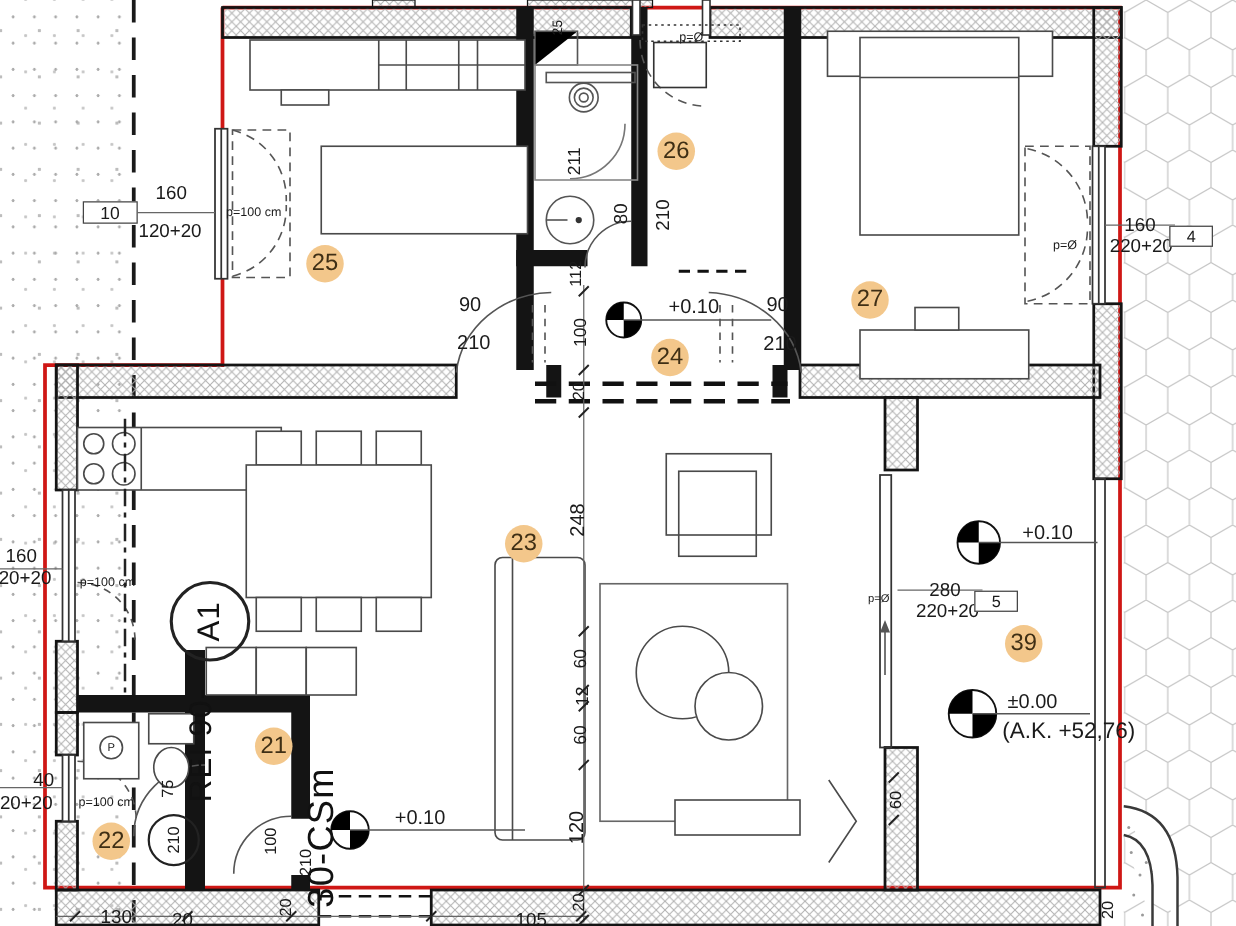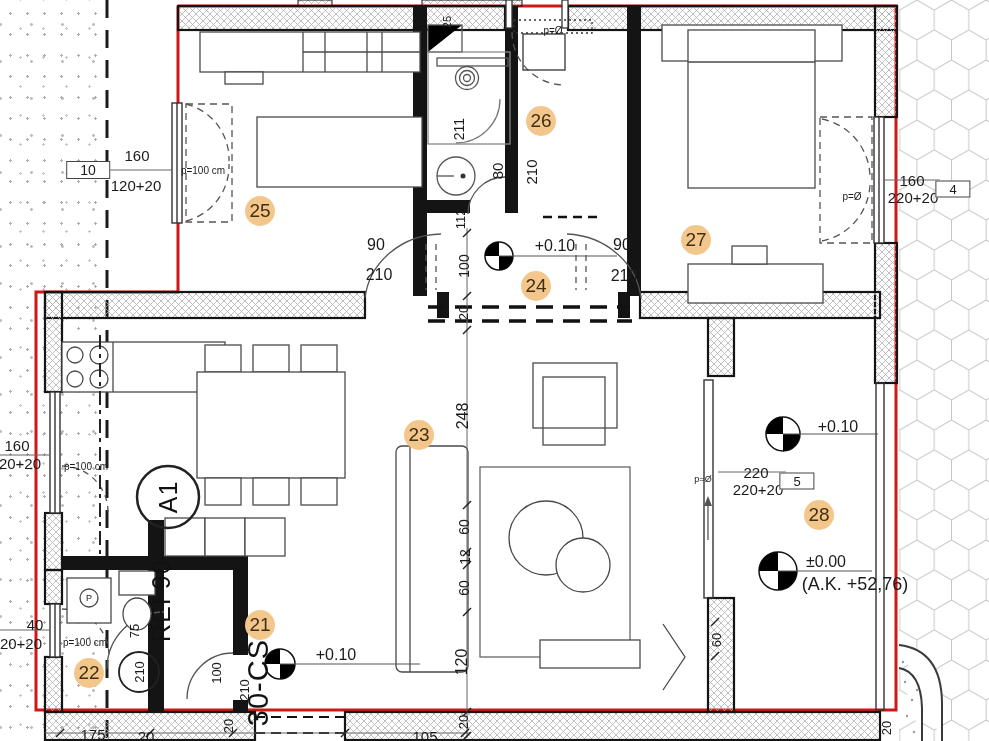--- a/index.html
+++ b/index.html
@@ -316,34 +316,34 @@
       <span class="lbl" style="left: 85px; top: 643px; font-size: 10px;">p=100 cm</span>
       <span class="lbl" style="left: 336px; top: 655px; font-size: 16px;">+0.10</span>
       <span class="lbl rot" style="left: 134px; top: 631px; font-size: 13px;">75</span>
       <span class="lbl rot" style="left: 139px; top: 672px; font-size: 13px;">210</span>
       <span class="lbl rot" style="left: 216px; top: 673px; font-size: 13px;">100</span>
       <span class="lbl rot" style="left: 244px; top: 690px; font-size: 13px;">210</span>
       <span class="lbl rot big" style="left: 161px; top: 596px; font-size: 25px;">REI 90-</span>
       <span class="lbl rot big" style="left: 168px; top: 497px; font-size: 25px;">A1</span>
       <span class="lbl rot big" style="left: 258px; top: 670px; font-size: 29px;">30-CSm</span>
       <span class="lbl" style="left: 838px; top: 427px; font-size: 16px;">+0.10</span>
-      <span class="lbl" style="left: 756px; top: 472px; font-size: 15px;">220</span>
+      <span class="lbl" style="left: 756px; top: 472px; font-size: 15px;">280</span>
       <span class="lbl" style="left: 758px; top: 489px; font-size: 15px;">220+20</span>
       <span class="lbl boxed" style="left: 797px; top: 481px; font-size: 13px;">5</span>
       <span class="lbl" style="left: 703px; top: 479px; font-size: 9px;">p=Ø</span>
       <span class="lbl" style="left: 826px; top: 562px; font-size: 16px;">±0.00</span>
       <span class="lbl" style="left: 855px; top: 584px; font-size: 18px;">(A.K. +52,76)</span>
-      <span class="lbl" style="left: 93px; top: 734px; font-size: 15px;">175</span>
+      <span class="lbl" style="left: 93px; top: 734px; font-size: 15px;">130</span>
       <span class="lbl" style="left: 146px; top: 736px; font-size: 15px;">20</span>
       <span class="lbl" style="left: 425px; top: 736px; font-size: 15px;">105</span>
       <span class="lbl rot" style="left: 228px; top: 726px; font-size: 13px;">20</span>
       <span class="lbl rot" style="left: 886px; top: 728px; font-size: 13px;">20</span>
       <span class="lbl" style="left: 89px; top: 598px; font-size: 9px;">P</span>
-      <div class="badge" style="left: 219px; top: 625px; margin-left: 41px;">21</div>
+      <div class="badge" style="left: 219px; top: 597px;">21</div>
       <div class="badge" style="left: 89px; top: 673px;">22</div>
       <div class="badge" style="left: 375px; top: 435px; margin-left: 44px;">23</div>
       <div class="badge" style="left: 536px; top: 286px;">24</div>
       <div class="badge" style="left: 260px; top: 211px;">25</div>
       <div class="badge" style="left: 541px; top: 121px;">26</div>
       <div class="badge" style="left: 696px; top: 240px;">27</div>
-      <div class="badge" style="left: 819px; top: 515px;">28</div>
+      <div class="badge" style="left: 819px; top: 515px;">39</div>
     </div>
 </div>
 
 </body></html>

